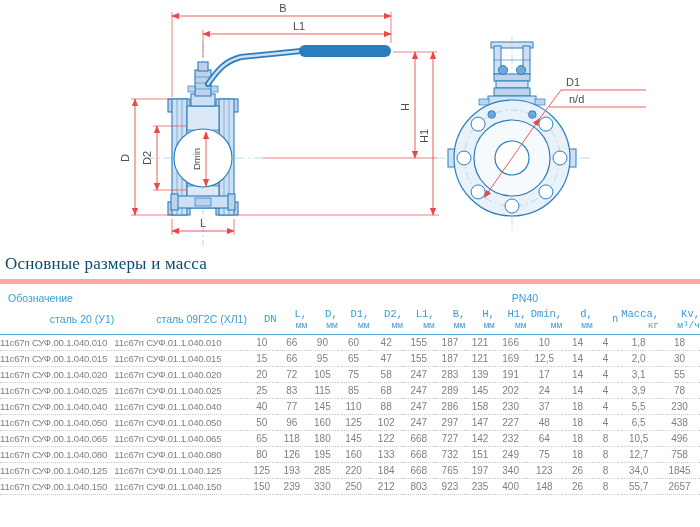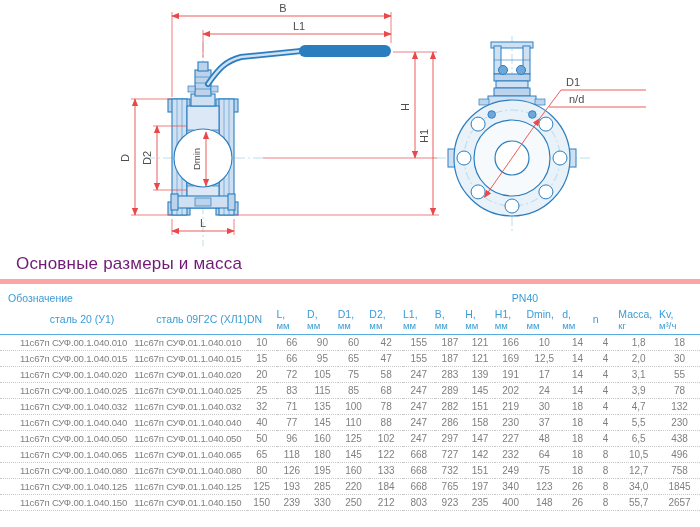--- a/index.html
+++ b/index.html
@@ -6,41 +6,41 @@
   body {
     width:700px; height:527px; overflow:hidden; position:relative;
     font-family:"Liberation Sans", sans-serif;
   }
   .drawings { position:relative; width:700px; height:250px; }
   .drawings svg { position:absolute; top:0; }
   svg text { font-family:"Liberation Sans", sans-serif; fill:#4d4d4d; font-size:11px; }
   svg text.small { font-size:9.5px; }
 
   .page-title {
-    margin:4px 0 5px 0; padding-left:16px;
-    font-size:17px; color:#701a75; letter-spacing:0.2px;
+    margin:4px 0 5px 0; padding-left:5px;
+    font-size:17px; color:#0c4a6e; letter-spacing:0.2px;font-family:Liberation Serif, serif;
   }
 
   table.dim-table {
     width:700px; border-collapse:collapse; table-layout:fixed;
   }
   table.dim-table thead { border-top:5px solid #fca5a5; border-bottom:1px solid #58abdf; }
   table.dim-table th { font-weight:normal; color:#3a9cd6; }
   tr.group-row th { height:19px; font-size:10.5px; vertical-align:bottom; padding-bottom:2px; }
   th.desig-group { text-align:left; padding-left:8px; }
   th.pn-group { text-align:center; padding-left:104px; }
   tr.col-row th { height:28px; font-size:10.5px; vertical-align:middle; line-height:1.12; padding:0; }
   th.desig-col { text-align:right; padding-left:8px; }
-  th.num-col { text-align:left; }
+  th.num-col { text-align:right;font-family:Liberation Mono, monospace; }
   th.num-col .unit { font-size:9.5px; }
   tbody td {
     height:15px; font-size:10px; color:#7f7f7f; padding:0; white-space:nowrap;
   }
   tbody tr { border-bottom:1px dotted #c9c9c9; }
-  td.desig { text-align:left; padding-left:20px; font-size:9.6px; letter-spacing:-0.2px; }
+  td.desig { text-align:left; padding-left:0; font-size:9.6px; letter-spacing:-0.2px; }
   td.num { text-align:center; }
 </style>
 </head>
 <body>
 
 <div class="drawings">
 
   <svg style="left:95px" width="350" height="252" viewBox="0 0 350 252">
     <defs>
       <marker id="ar" viewBox="0 0 10 8" refX="9" refY="4" markerWidth="9" markerHeight="7" orient="auto-start-reverse">
@@ -342,38 +342,20 @@
         <td class="num">289</td>
         <td class="num">145</td>
         <td class="num">202</td>
         <td class="num">24</td>
         <td class="num">14</td>
         <td class="num">4</td>
         <td class="num">3,9</td>
         <td class="num">78</td>
       </tr>
       <tr>
-        <td class="desig">11с67п СУФ.00.1.040.032</td>
-        <td class="desig">11с67п СУФ.01.1.040.032</td>
-        <td class="num">32</td>
-        <td class="num">71</td>
-        <td class="num">135</td>
-        <td class="num">100</td>
-        <td class="num">78</td>
-        <td class="num">247</td>
-        <td class="num">282</td>
-        <td class="num">151</td>
-        <td class="num">219</td>
-        <td class="num">30</td>
-        <td class="num">18</td>
-        <td class="num">4</td>
-        <td class="num">4,7</td>
-        <td class="num">132</td>
-      </tr>
-      <tr>
         <td class="desig">11с67п СУФ.00.1.040.040</td>
         <td class="desig">11с67п СУФ.01.1.040.040</td>
         <td class="num">40</td>
         <td class="num">77</td>
         <td class="num">145</td>
         <td class="num">110</td>
         <td class="num">88</td>
         <td class="num">247</td>
         <td class="num">286</td>
         <td class="num">158</td>

